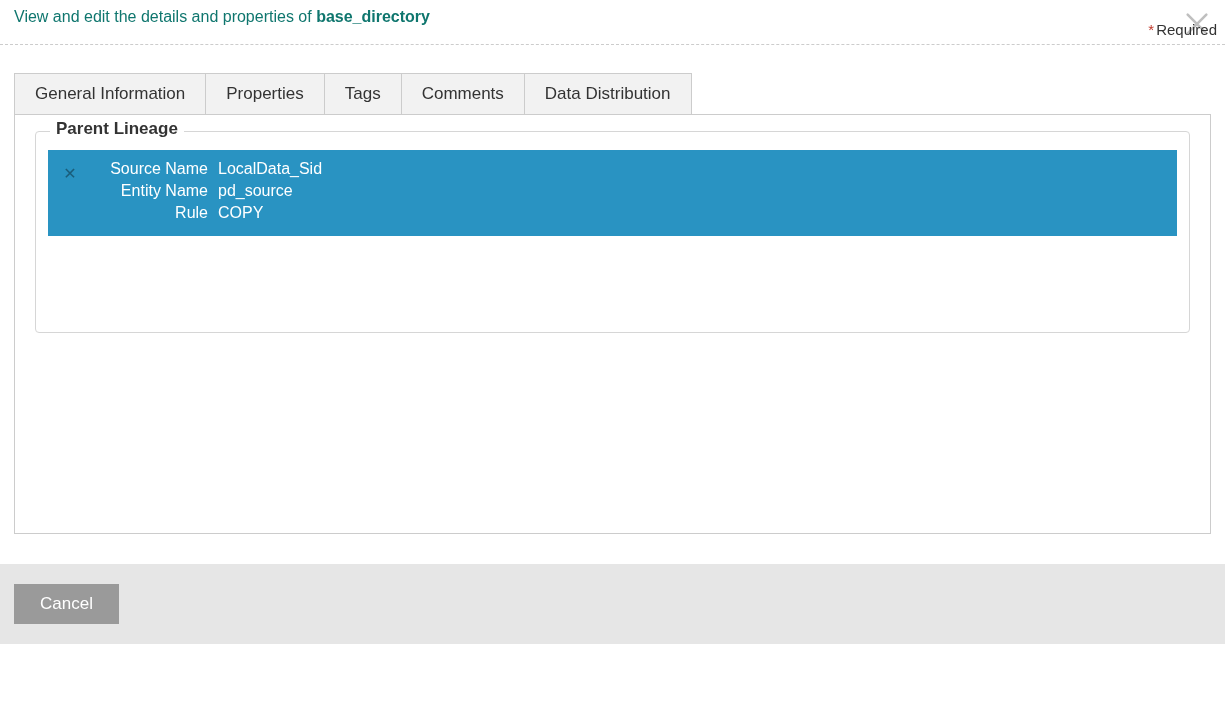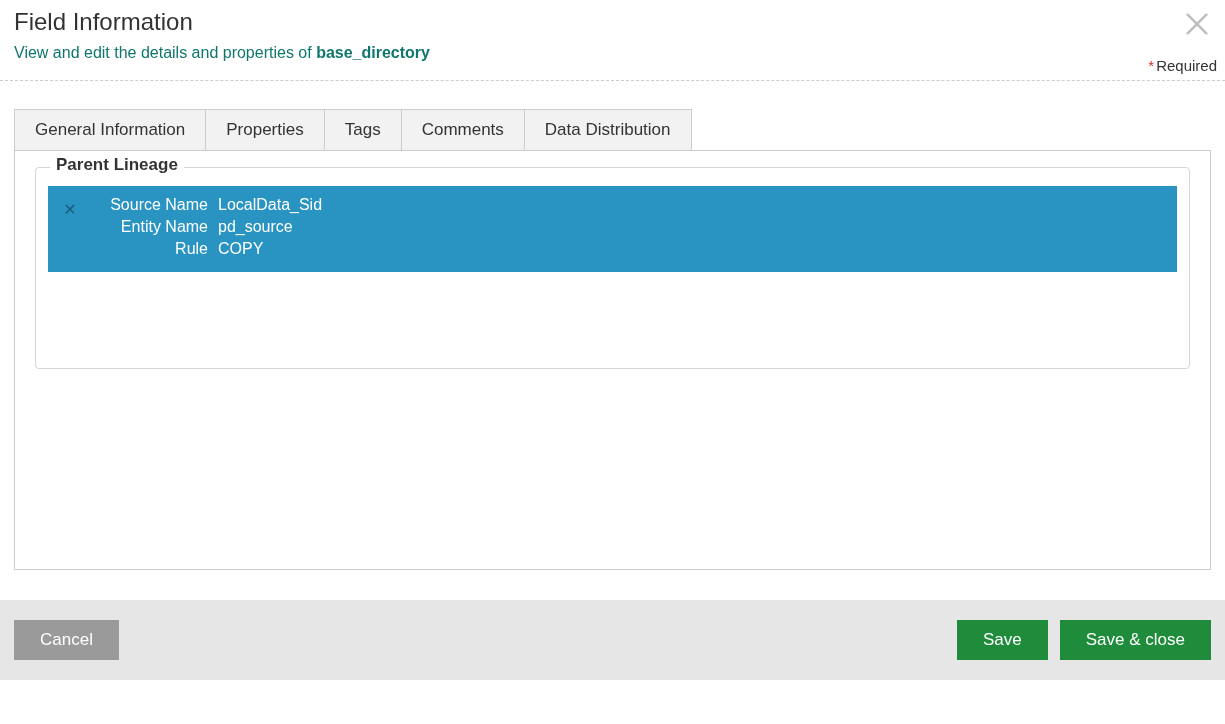--- a/index.html
+++ b/index.html
@@ -141,21 +141,20 @@
   }
   .btn-cancel { background: #9a9a9a; color: #fff; }
   .btn-green { background: #1e8c3a; color: #fff; }
   .footer-right { display: flex; gap: 12px; }
 </style>
 </head>
 <body>
 
 <div class="page">
   <div class="header">
-    <h1 class="title">Field Information</h1>
     <div class="close-x">
       <svg viewBox="0 0 24 24">
           <path d="M4 4 L20 20 M20 4 L4 20" stroke="currentColor" stroke-width="2.2" fill="none" stroke-linecap="round"></path>
         </svg>
     </div>
     <p class="subtitle">
       <span>View and edit the details and properties of </span><span class="bold">base_directory</span>
     </p>
     <div class="required"><span class="star">*</span><span>Required</span></div>
   </div>
@@ -188,18 +187,14 @@
           </div>
         </div>
       </div>
 
 
     </div>
   </div>
 
   <div class="footer">
     <button class="btn btn-cancel">Cancel</button>
-    <div class="footer-right">
-      <button class="btn btn-green">Save</button>
-      <button class="btn btn-green">Save &amp; close</button>
-    </div>
   </div>
 </div>
 
 </body></html>

